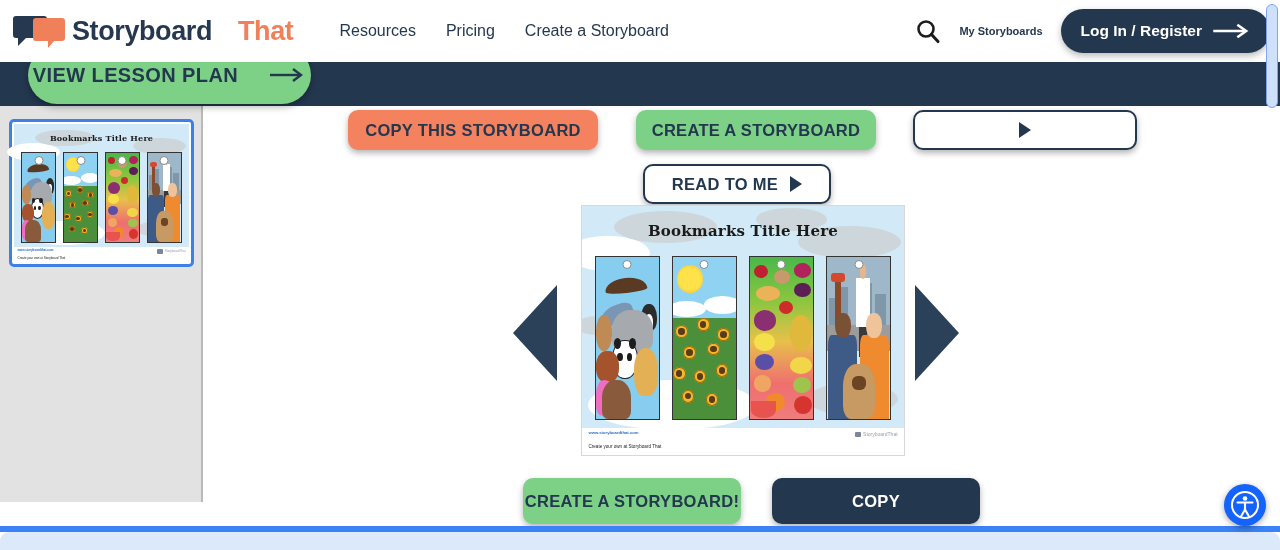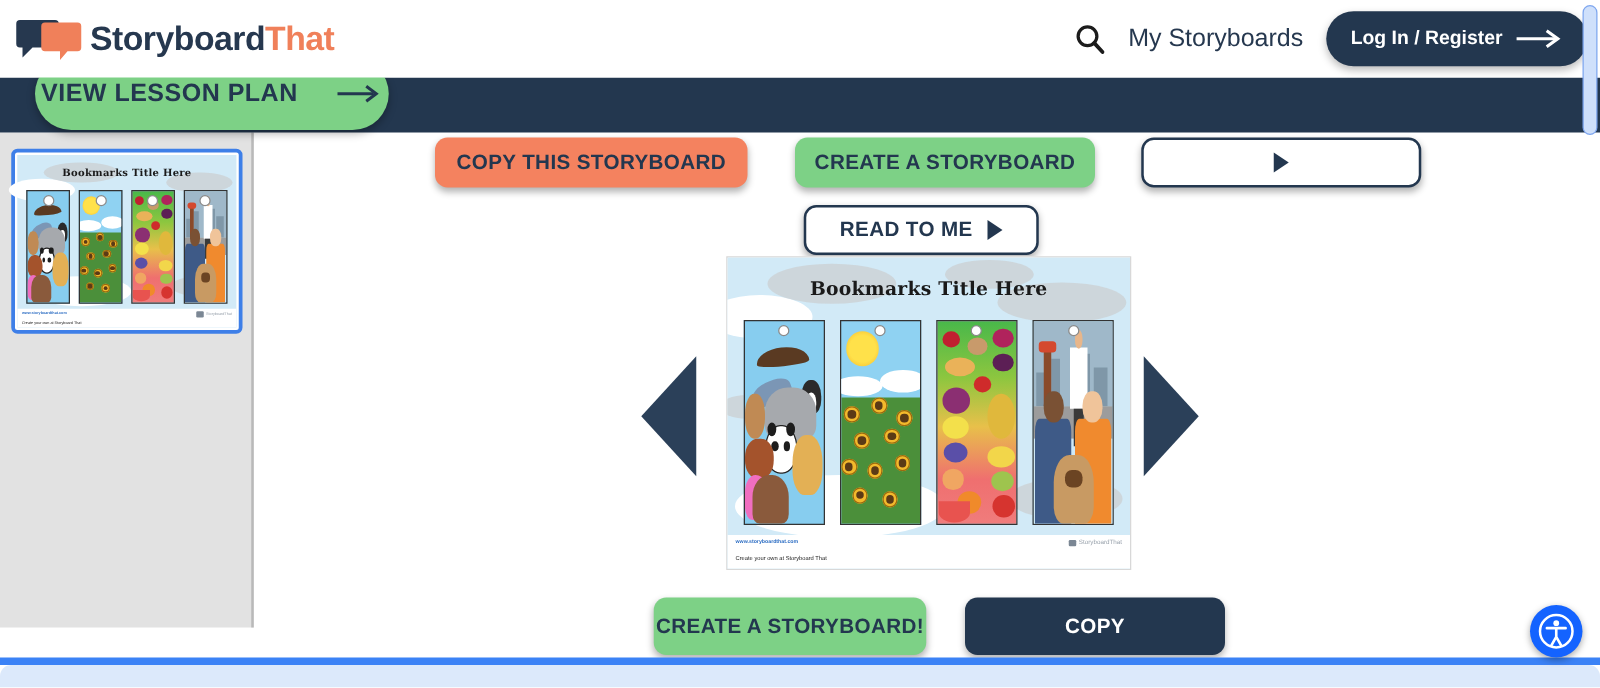--- a/index.html
+++ b/index.html
@@ -13,29 +13,29 @@
 
   
   .header {
     position:absolute; left:0; top:0; width:1280px; height:62px;
     background:#ffffff; display:flex; align-items:center; z-index:40;
   }
   .logo-wrap { display:flex; align-items:center; margin-left:12px; }
   .logo-mark { position:relative; width:56px; height:38px; flex:0 0 auto; }
   .logo-text { font-size:27px; font-weight:bold; letter-spacing:-0.4px; margin-left:4px; }
   .logo-text .t1 { color:#26384f; }
-  .logo-text .t2 { color:#f0805a; }
+  .logo-text .t2 { color:#f0805a;margin-left:26px; }
 
   .mainnav { display:flex; align-items:center; gap:30px; margin-left:46px; }
   .mainnav a {
     font-size:16px; color:#26384f; text-decoration:none; white-space:nowrap;
   }
   .header-right { margin-left:auto; display:flex; align-items:center; gap:18px; margin-right:10px; }
   .search-icon { width:26px; height:26px; display:block; }
-  .mystory { font-size:20px; color:#26384f; white-space:nowrap; }
+  .mystory { font-size:11px; color:#26384f; white-space:nowrap;font-weight:bold; }
   .login-btn {
     background:#23374f; color:#fff; border-radius:28px;
     padding:12px 20px; height:44px; display:flex; align-items:center; gap:10px;
     font-size:15.5px; font-weight:bold; white-space:nowrap;
     box-shadow:0 3px 7px rgba(0,0,0,0.28); cursor:pointer;
   }
 
   
   .darkband {
     position:absolute; left:0; top:62px; width:1280px; height:44px;
@@ -212,20 +212,25 @@
         <svg viewBox="0 0 56 38" width="56" height="38">
           <path d="M4 4 h28 a3 3 0 0 1 3 3 v16 a3 3 0 0 1 -3 3 h-18 l-8 8 v-8 h-2 a3 3 0 0 1 -3 -3 v-16 a3 3 0 0 1 3 -3 z" fill="#26384f"></path>
           <path d="M24 6 h26 a3 3 0 0 1 3 3 v17 a3 3 0 0 1 -3 3 h-8 l-6 7 v-7 h-12 a3 3 0 0 1 -3 -3 v-17 a3 3 0 0 1 3 -3 z" fill="#f0805a"></path>
         </svg>
       </span>
       <span class="logo-text">
         <span class="t1">Storyboard</span><span class="t2">That</span>
       </span>
     </div>
 
+    <nav class="mainnav">
+      <a href="#">Resources</a>
+      <a href="#">Pricing</a>
+      <a href="#">Create a Storyboard</a>
+    </nav>
 
     <div class="header-right">
       <span class="search-icon">
         <svg viewBox="0 0 26 26" width="26" height="26">
           <circle cx="11" cy="11" r="7.5" fill="none" stroke="#1c1c1c" stroke-width="2.6"></circle>
           <line x1="16.3" y1="16.3" x2="23" y2="23.6" stroke="#1c1c1c" stroke-width="3" stroke-linecap="round"></line>
         </svg>
       </span>
       <span class="mystory">My Storyboards</span>
       <div class="login-btn">

